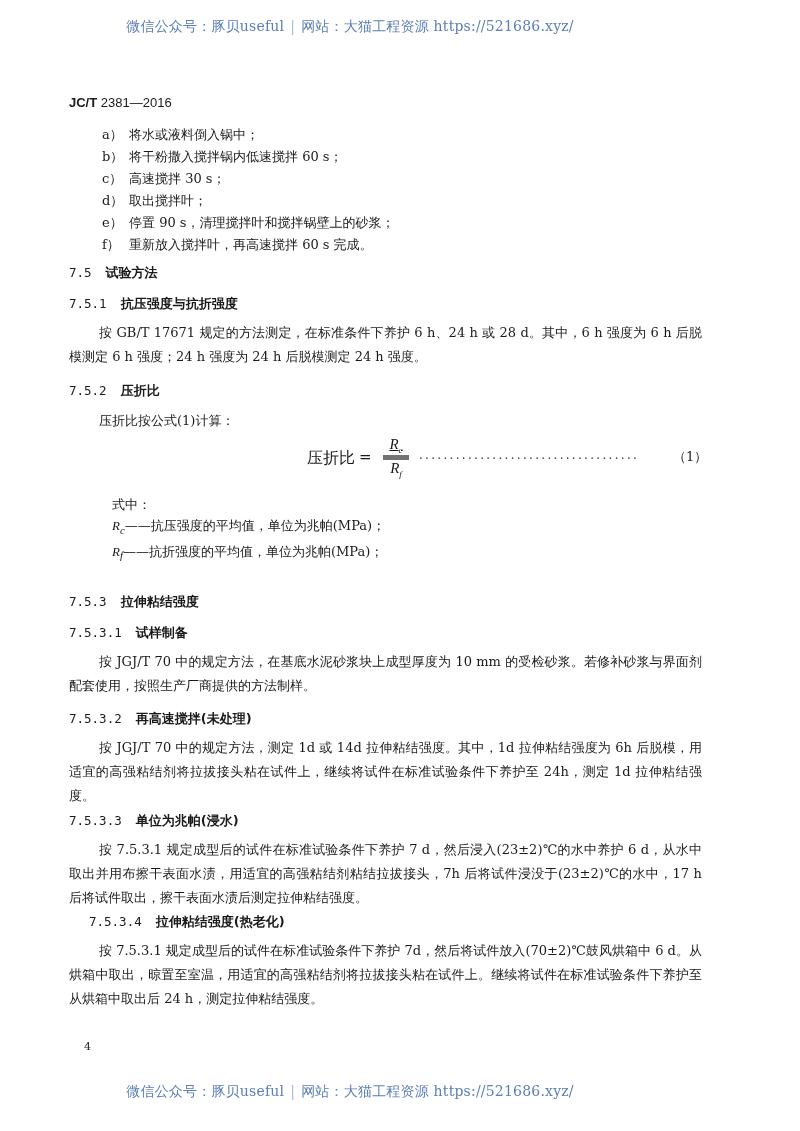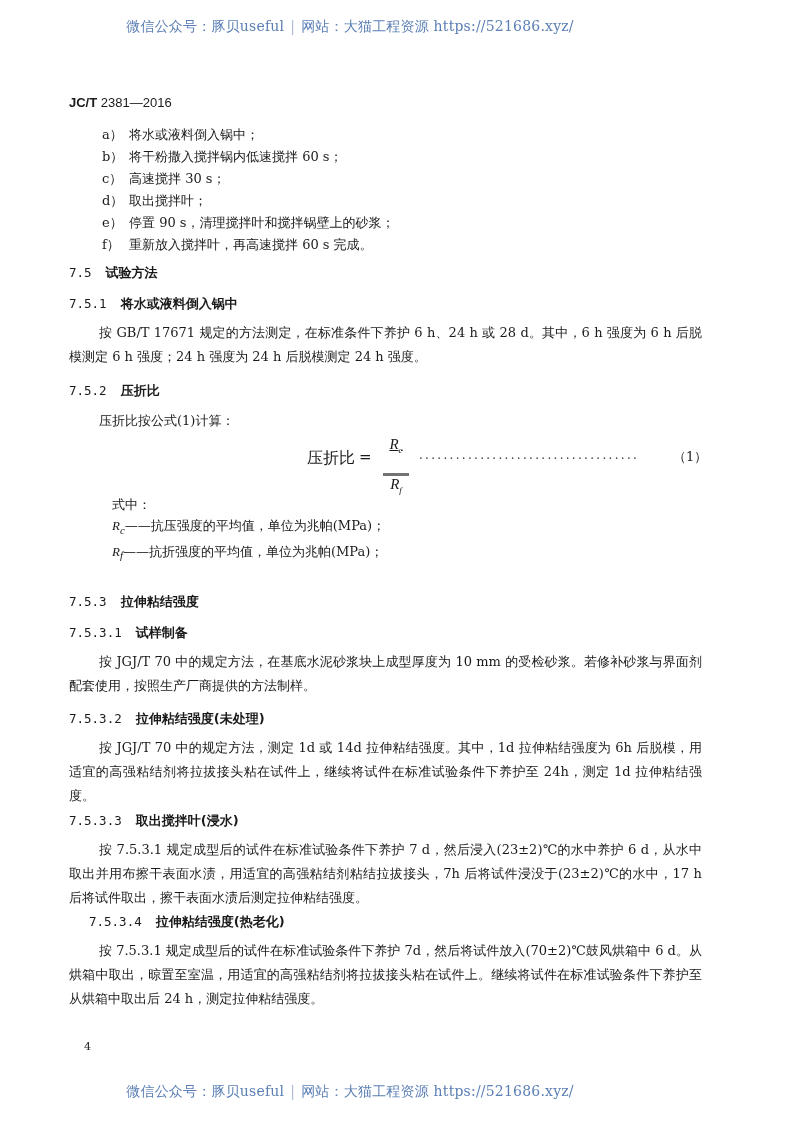--- a/index.html
+++ b/index.html
@@ -16,21 +16,21 @@
   .list .item { display:flex; }
   .list .mark { width:27px; }
   .h { position:absolute; font-family:"DejaVu Sans", sans-serif; font-size:13px; font-weight:bold; }
   .h .num { font-weight:normal; font-family:"DejaVu Sans Mono", monospace; font-size:12.5px; margin-right:14px; }
   .para { position:absolute; left:69px; width:633px; font-size:13px; line-height:24px; text-indent:30px; text-align:justify; }
   .plain { position:absolute; left:69px; font-size:13px; line-height:21px;margin-left:43px; }
   .formula { position:absolute; left:307px; top:445px; width:400px; height:40px; font-size:15px; }
   .formula .lhs { position:absolute; left:0; top:3px; font-size:16px; }
   .formula .eq { position:absolute; left:52px; top:3px; }
   .formula .frac { position:absolute; left:76px; top:-9px; width:26px; text-align:center; font-style:italic; font-family:"Liberation Serif", serif; }
-  .formula .frac .top { display:block; border-bottom:3px solid #737373; padding-bottom:18px;text-decoration:underline; }
+  .formula .frac .top { display:block; border-bottom:5px solid #737373; padding-bottom:0;text-decoration:underline; }
   .formula .frac sub { font-size:9px; }
   .formula .dots { position:absolute; left:112px; top:3px; letter-spacing:2.3px; color:#444; font-size:12px; }
   .formula .eqno { position:absolute; left:366px; top:3px; font-size:13px; }
   .pagenum { position:absolute; left:84px; top:1040px; font-size:11px; }
   i.var { font-family:"Liberation Serif", serif; font-style:italic; }
 </style>
 </head>
 <body>
 
 <div class="watermark wm-top">
@@ -67,21 +67,21 @@
       <span class="mark">f）</span>
       <span>重新放入搅拌叶，再高速搅拌 60 s 完成。</span>
     </div>
 </div>
 
 <div class="h" style="left:69px; top:264px;">
   <span class="num">7.5</span><span>试验方法</span>
 </div>
 
 <div class="h" style="left:69px; top:295px;">
-  <span class="num">7.5.1</span><span>将水或液料倒入锅中</span>
+  <span class="num">7.5.1</span><span>抗压强度与抗折强度</span>
 </div>
 <div class="para" style="top:321px;">按 GB/T 17671 规定的方法测定，在标准条件下养护 6 h、24 h 或 28 d。其中，6 h 强度为 6 h 后脱模测定 6 h 强度；24 h 强度为 24 h 后脱模测定 24 h 强度。</div>
 
 <div class="h" style="left:69px; top:382px;">
   <span class="num">7.5.2</span><span>压折比</span>
 </div>
 <div class="para" style="top:409px;">压折比按公式(1)计算：</div>
 
 <div class="formula">
   <span class="lhs">压折比</span>
@@ -103,26 +103,26 @@
 <div class="h" style="left:69px; top:593px;">
   <span class="num">7.5.3</span><span>拉伸粘结强度</span>
 </div>
 
 <div class="h" style="left:69px; top:624px;">
   <span class="num">7.5.3.1</span><span>试样制备</span>
 </div>
 <div class="para" style="top:650px;">按 JGJ/T 70 中的规定方法，在基底水泥砂浆块上成型厚度为 10 mm 的受检砂浆。若修补砂浆与界面剂配套使用，按照生产厂商提供的方法制样。</div>
 
 <div class="h" style="left:69px; top:710px;">
-  <span class="num">7.5.3.2</span><span>拉伸粘结强度(未处理)</span>
+  <span class="num">7.5.3.2</span><span>再高速搅拌(未处理)</span>
 </div>
 <div class="para" style="top:736px;">按 JGJ/T 70 中的规定方法，测定 1d 或 14d 拉伸粘结强度。其中，1d 拉伸粘结强度为 6h 后脱模，用适宜的高强粘结剂将拉拔接头粘在试件上，继续将试件在标准试验条件下养护至 24h，测定 1d 拉伸粘结强度。</div>
 
 <div class="h" style="left:69px; top:812px;">
-  <span class="num">7.5.3.3</span><span>取出搅拌叶(浸水)</span>
+  <span class="num">7.5.3.3</span><span>单位为兆帕(浸水)</span>
 </div>
 <div class="para" style="top:838px;">按 7.5.3.1 规定成型后的试件在标准试验条件下养护 7 d，然后浸入(23±2)℃的水中养护 6 d，从水中取出并用布擦干表面水渍，用适宜的高强粘结剂粘结拉拔接头，7h 后将试件浸没于(23±2)℃的水中，17 h 后将试件取出，擦干表面水渍后测定拉伸粘结强度。</div>
 
 <div class="h" style="left:65px; top:913px;margin-left:24px;">
   <span class="num">7.5.3.4</span><span>拉伸粘结强度(热老化)</span>
 </div>
 <div class="para" style="top:939px;">按 7.5.3.1 规定成型后的试件在标准试验条件下养护 7d，然后将试件放入(70±2)℃鼓风烘箱中 6 d。从烘箱中取出，晾置至室温，用适宜的高强粘结剂将拉拔接头粘在试件上。继续将试件在标准试验条件下养护至从烘箱中取出后 24 h，测定拉伸粘结强度。</div>
 
 <div class="pagenum">4</div>
 

